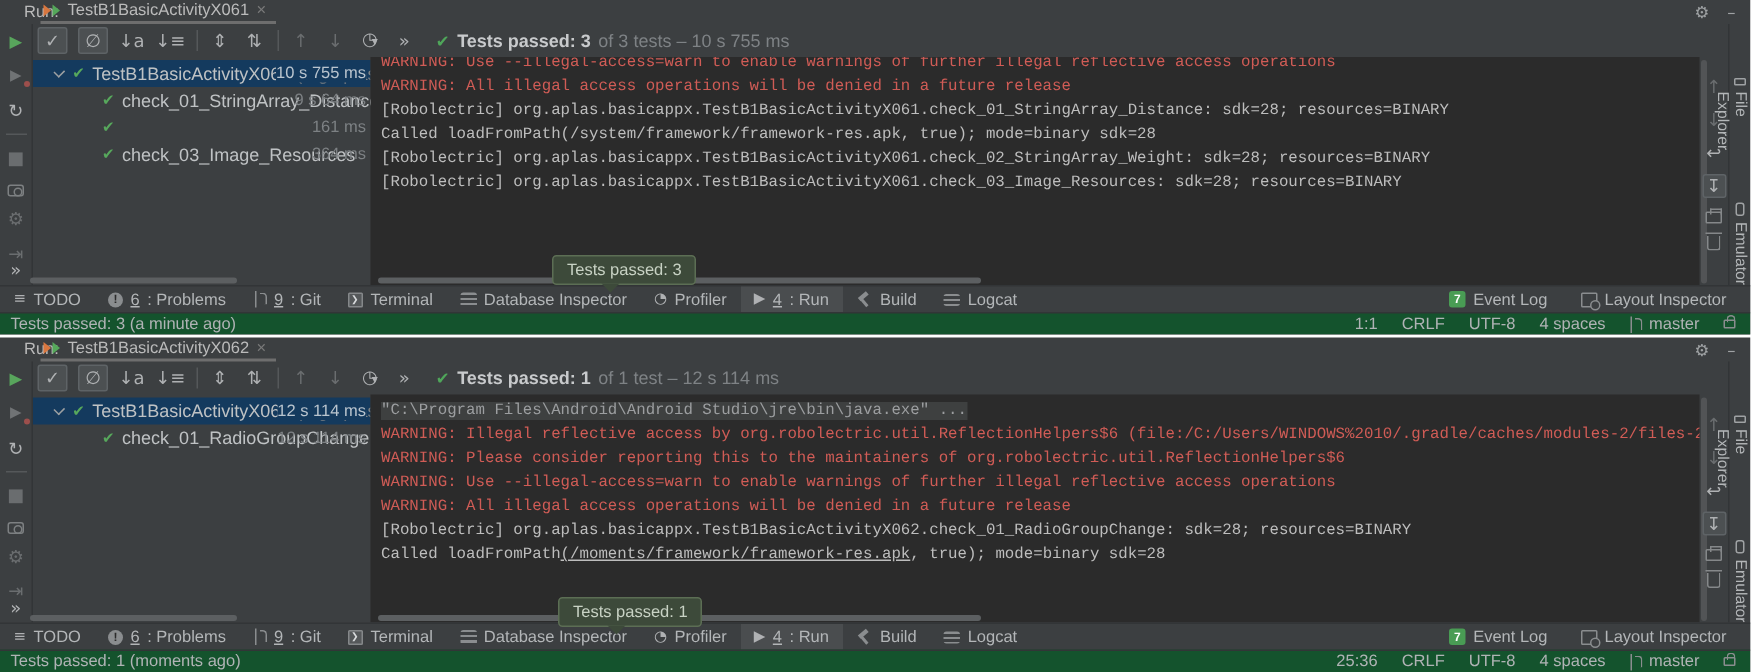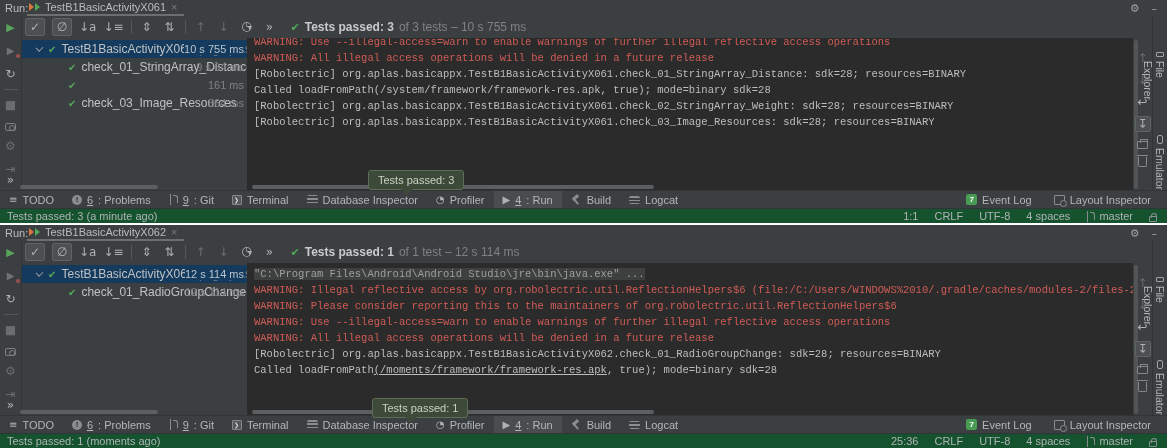--- a/index.html
+++ b/index.html
@@ -3,21 +3,21 @@
 <meta charset="utf-8">
 <style>
   * { margin:0; padding:0; box-sizing:border-box; }
   body { width:1167px; height:448px; background:#ffffff; overflow:hidden;
          font-family:"Liberation Sans","DejaVu Sans",sans-serif; }
   .panel { position:relative; width:1167px; height:223px; background:#3c3f41; overflow:hidden; }
   .divider { width:1167px; height:2px; background:#ffffff; }
 
   
   .hdr { position:absolute; top:0; left:0; right:0; height:16px; display:flex; align-items:center; }
-  .run-label { color:#bbbbbb; font-size:11px; padding-left:5px; width:27px; }
+  .run-label { color:#bbbbbb; font-size:11px; padding-left:16px; width:27px; }
   .tab { display:flex; align-items:center; gap:5px; height:16px; padding:0 6px 0 2px;
          border-bottom:2px solid #6e6e6e; cursor:default; }
   .tab-title { color:#bbbbbb; font-size:11px; }
   .tab-close { color:#7a7a7a; font-size:11px; line-height:10px; }
   .cfg-icon { display:inline-flex; gap:1px; }
   .cfg-icon b { width:0; height:0; border-top:4px solid transparent; border-bottom:4px solid transparent; }
   .cfg-l { border-left:5px solid #d9773f; }
   .cfg-r { border-left:5px solid #55a85a; }
   .hdr-right { margin-left:auto; display:flex; gap:12px; padding-right:10px; align-items:center; }
   .hdr-right span { color:#9fa2a4; font-size:11px; font-family:"DejaVu Sans",sans-serif; }
@@ -122,21 +122,21 @@
   .evt-badge { width:11px; height:11px; background:#499c54; border-radius:2px; color:#fff; font-size:8px;
                font-weight:bold; display:flex; align-items:center; justify-content:center; }
   .li-icon { position:relative; width:11px; height:10px; border:1px solid #8a8d8f; border-radius:1px; }
   .li-icon:after { content:""; position:absolute; right:-3px; bottom:-3px; width:5px; height:5px;
                    border:1px solid #8a8d8f; border-radius:50%; background:#3c3f41; }
 
   
   .sbar { position:absolute; left:0; right:0; bottom:0; height:15px; background:#14532d;
           border-top:1px solid #323537; display:flex; align-items:center; font-size:11px; color:#b0b3b5; }
   .sleft { padding-left:7px; }
-  .sright { margin-left:auto; display:flex; align-items:flex-end; gap:16px; padding-right:10px; }
+  .sright { margin-left:auto; display:flex; align-items:flex-start; gap:16px; padding-right:10px; }
   .lock { position:relative; width:8px; height:6px; border:1px solid #8a8d8f; border-radius:1px; margin-top:3px; }
   .lock:before { content:""; position:absolute; left:1px; top:-4px; width:4px; height:4px;
                  border:1px solid #8a8d8f; border-bottom:none; border-radius:3px 3px 0 0; }
   .camera { width:11px; height:8px; border:1px solid #7d8082; border-radius:2px; position:relative; margin-top:3px; }
   .camera:before { content:""; position:absolute; left:3px; top:1px; width:4px; height:4px; border:1px solid #7d8082; border-radius:50%; }
 </style>
 </head>
 <body>
 
 <div class="panel">

